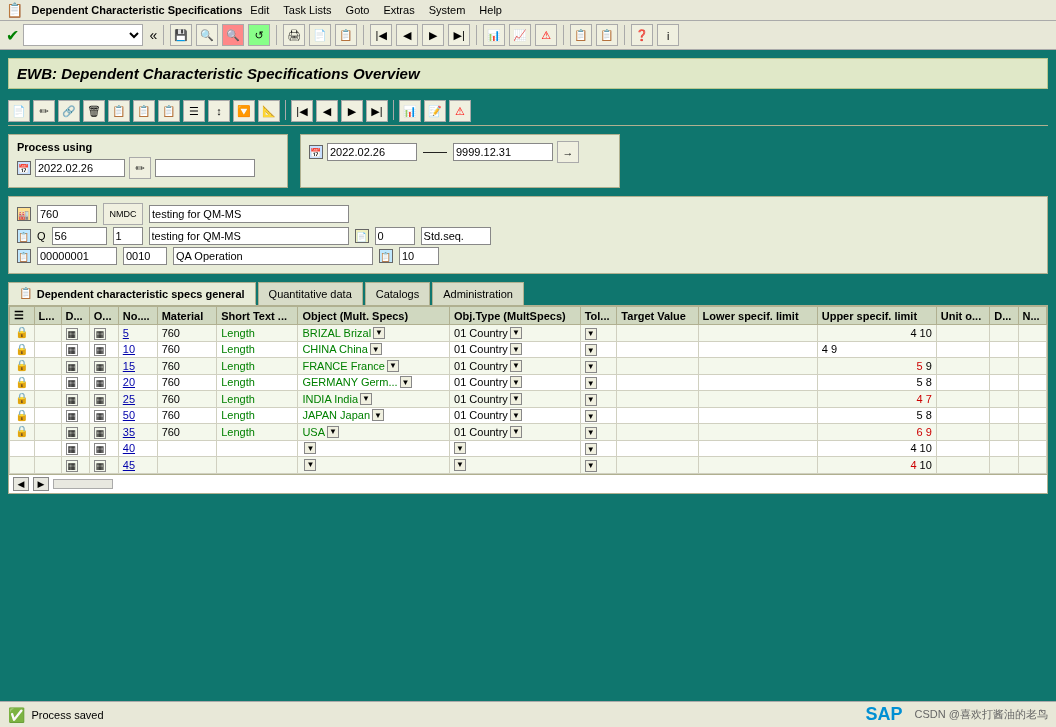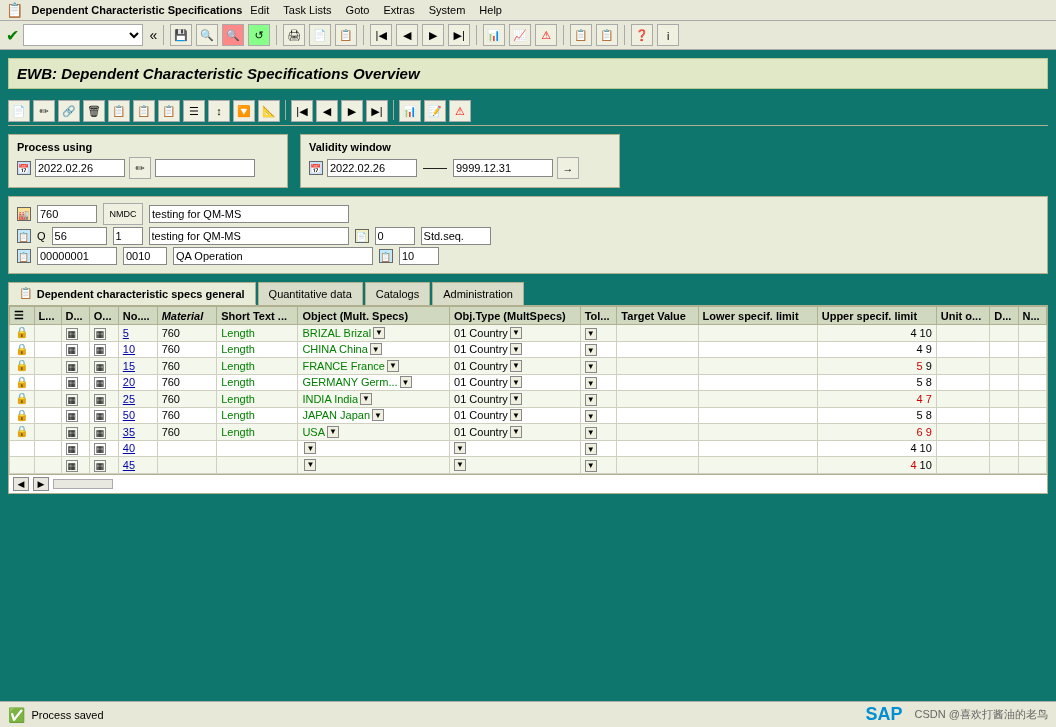--- a/index.html
+++ b/index.html
@@ -266,21 +266,20 @@
         <div class="form-panel-label">Process using</div>
         <div class="form-field-row">
           <span class="icon-sq icon-calendar">📅</span>
           <input type="text" class="field-input" style="width: 90px;" value="2022.02.26">
           <button class="toolbar-btn">✏</button>
           <input type="text" class="field-input" style="width: 100px;">
         </div>
       </div>
 
       <div class="form-panel" style="min-width:320px;">
-        <div class="form-panel-label">Validity window</div>
         <div class="form-field-row">
           <span class="icon-sq icon-calendar">📅</span>
           <input type="text" class="field-input" style="width: 90px;" value="2022.02.26">
           <span style="padding:0 2px;">——</span>
           <input type="text" class="field-input" style="width: 100px;" value="9999.12.31">
           <button class="toolbar-btn">→</button>
         </div>
       </div>
     </div>
 
@@ -333,21 +332,21 @@
 
       <div class="table-container">
         <table>
           <thead>
             <tr>
               <th style="width:20px;">☰</th>
               <th style="width:18px;">L...</th>
               <th style="width:18px;">D...</th>
               <th style="width:18px;">O...</th>
               <th style="width:35px;">No....</th>
-              <th style="width:55px;font-style:italic;">Material</th>
+              <th style="width:55px;">Material</th>
               <th style="width:75px;">Short Text ...</th>
               <th style="width:140px;">Object (Mult. Specs)</th>
               <th style="width:120px;">Obj.Type (MultSpecs)</th>
               <th style="width:30px;">Tol...</th>
               <th style="width:75px;">Target Value</th>
               <th style="width:110px;">Lower specif. limit</th>
               <th style="width:110px;">Upper specif. limit</th>
               <th style="width:45px;">Unit o...</th>
               <th style="width:18px;">D...</th>
               <th style="width:18px;">N...</th>
@@ -398,21 +397,21 @@
                 </td>
                 <td>
                   <div class="dropdown-cell">
                     <span>01 Country</span>
                     <span class="mini-dropdown">▼</span>
                   </div>
                 </td>
                 <td><span class="mini-dropdown">▼</span></td>
                 <td></td>
                 <td style="text-align: right;"></td>
-                <td style="text-align: right;"><span>4</span><span>  9</span></td>
+                <td style=""><span>4</span><span>  9</span></td>
                 <td></td>
                 <td></td>
                 <td></td>
               </tr>
               <tr>
                 <td style="text-align: center;"><span style="color:#666;">🔒</span></td>
                 <td></td>
                 <td><span style="font-size:9px; border:1px solid #888; padding:0 1px; cursor:pointer;">▦</span></td>
                 <td><span style="font-size:9px; border:1px solid #888; padding:0 1px; cursor:pointer;">▦</span></td>
                 <td><span class="link-text">15</span></td>

